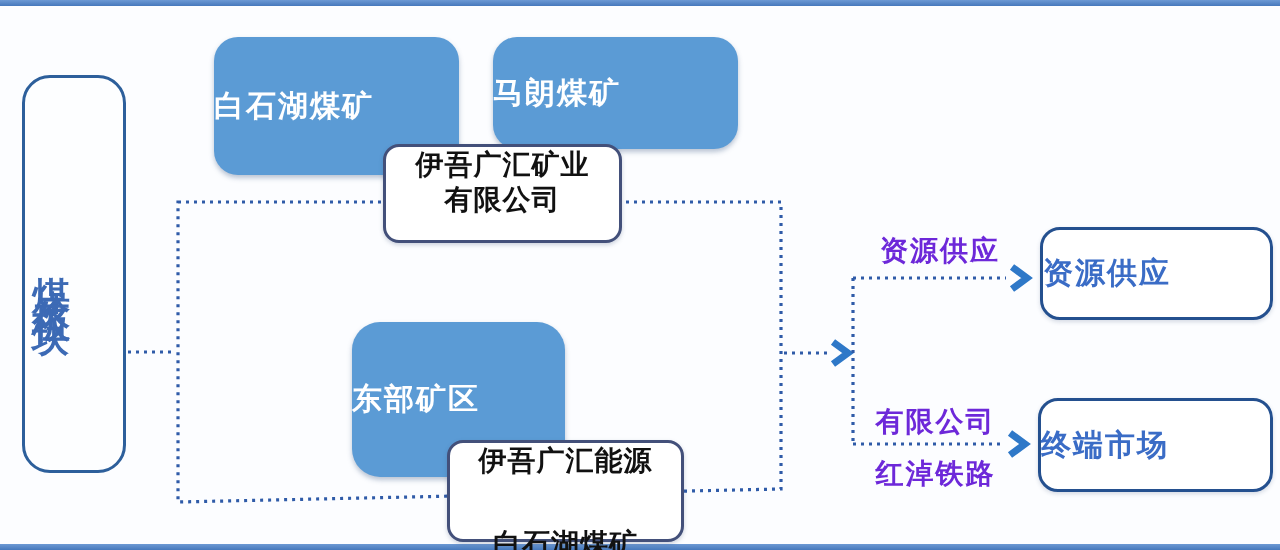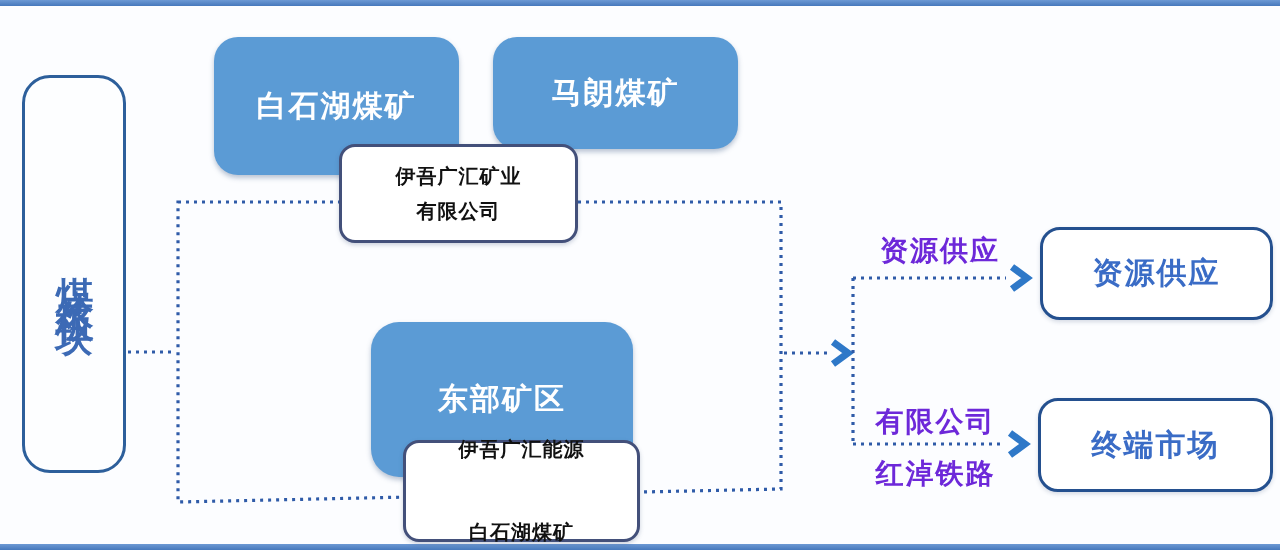--- a/index.html
+++ b/index.html
@@ -16,46 +16,47 @@
   .edge-bar{
     position:absolute;left:0;width:1280px;height:6px;
     background:linear-gradient(180deg,#6d99d4,#4678bc);
   }
   .edge-bar.top{top:0;}
   .edge-bar.bottom{top:544px;height:6px;}
   svg.wires{position:absolute;left:0;top:0;z-index:1;}
 
   .node{
     position:absolute;
-    display:flex;align-items:center;justify-content:center;
+    display:flex;align-items:center;justify-content:flex-start;
     text-align:center;box-sizing:border-box;
   }
   .blue-node{
     background:#5b9bd5;
     border-radius:24px;
     color:#ffffff;
     font-weight:bold;font-size:30px;
     letter-spacing:2px;
     box-shadow:0 3px 5px rgba(60,90,130,.35);
     z-index:2;
   }
   .mine1{left:214px;top:37px;width:245px;height:138px;}
   .mine2{left:493px;top:37px;width:245px;height:112px;}
-  .east {left:371px;top:322px;width:262px;height:155px;border-radius:28px;}
+  .east {left:352px;top:322px;width:213px;height:155px;border-radius:28px;}
 
   .white-node{
     background:#ffffff;
     border:3px solid #43507a;
     border-radius:16px;
     color:#111111;
-    font-weight:bold;font-size:20px;
+    font-weight:bold;font-size:28px;
     line-height:35px;letter-spacing:1px;
     z-index:3;
     box-shadow:0 2px 4px rgba(60,80,120,.25);
     flex-direction:column;
+    margin-left:44px;
   }
   .company1{left:339px;top:144px;width:239px;height:99px;}
   .company2{left:403px;top:440px;width:237px;height:102px;gap:48px;}
 
   .left-panel{
     left:22px;top:75px;width:104px;height:398px;
     background:#fdfeff;
     border:3px solid #2d5f9b;
     border-radius:28px;
     z-index:2;

